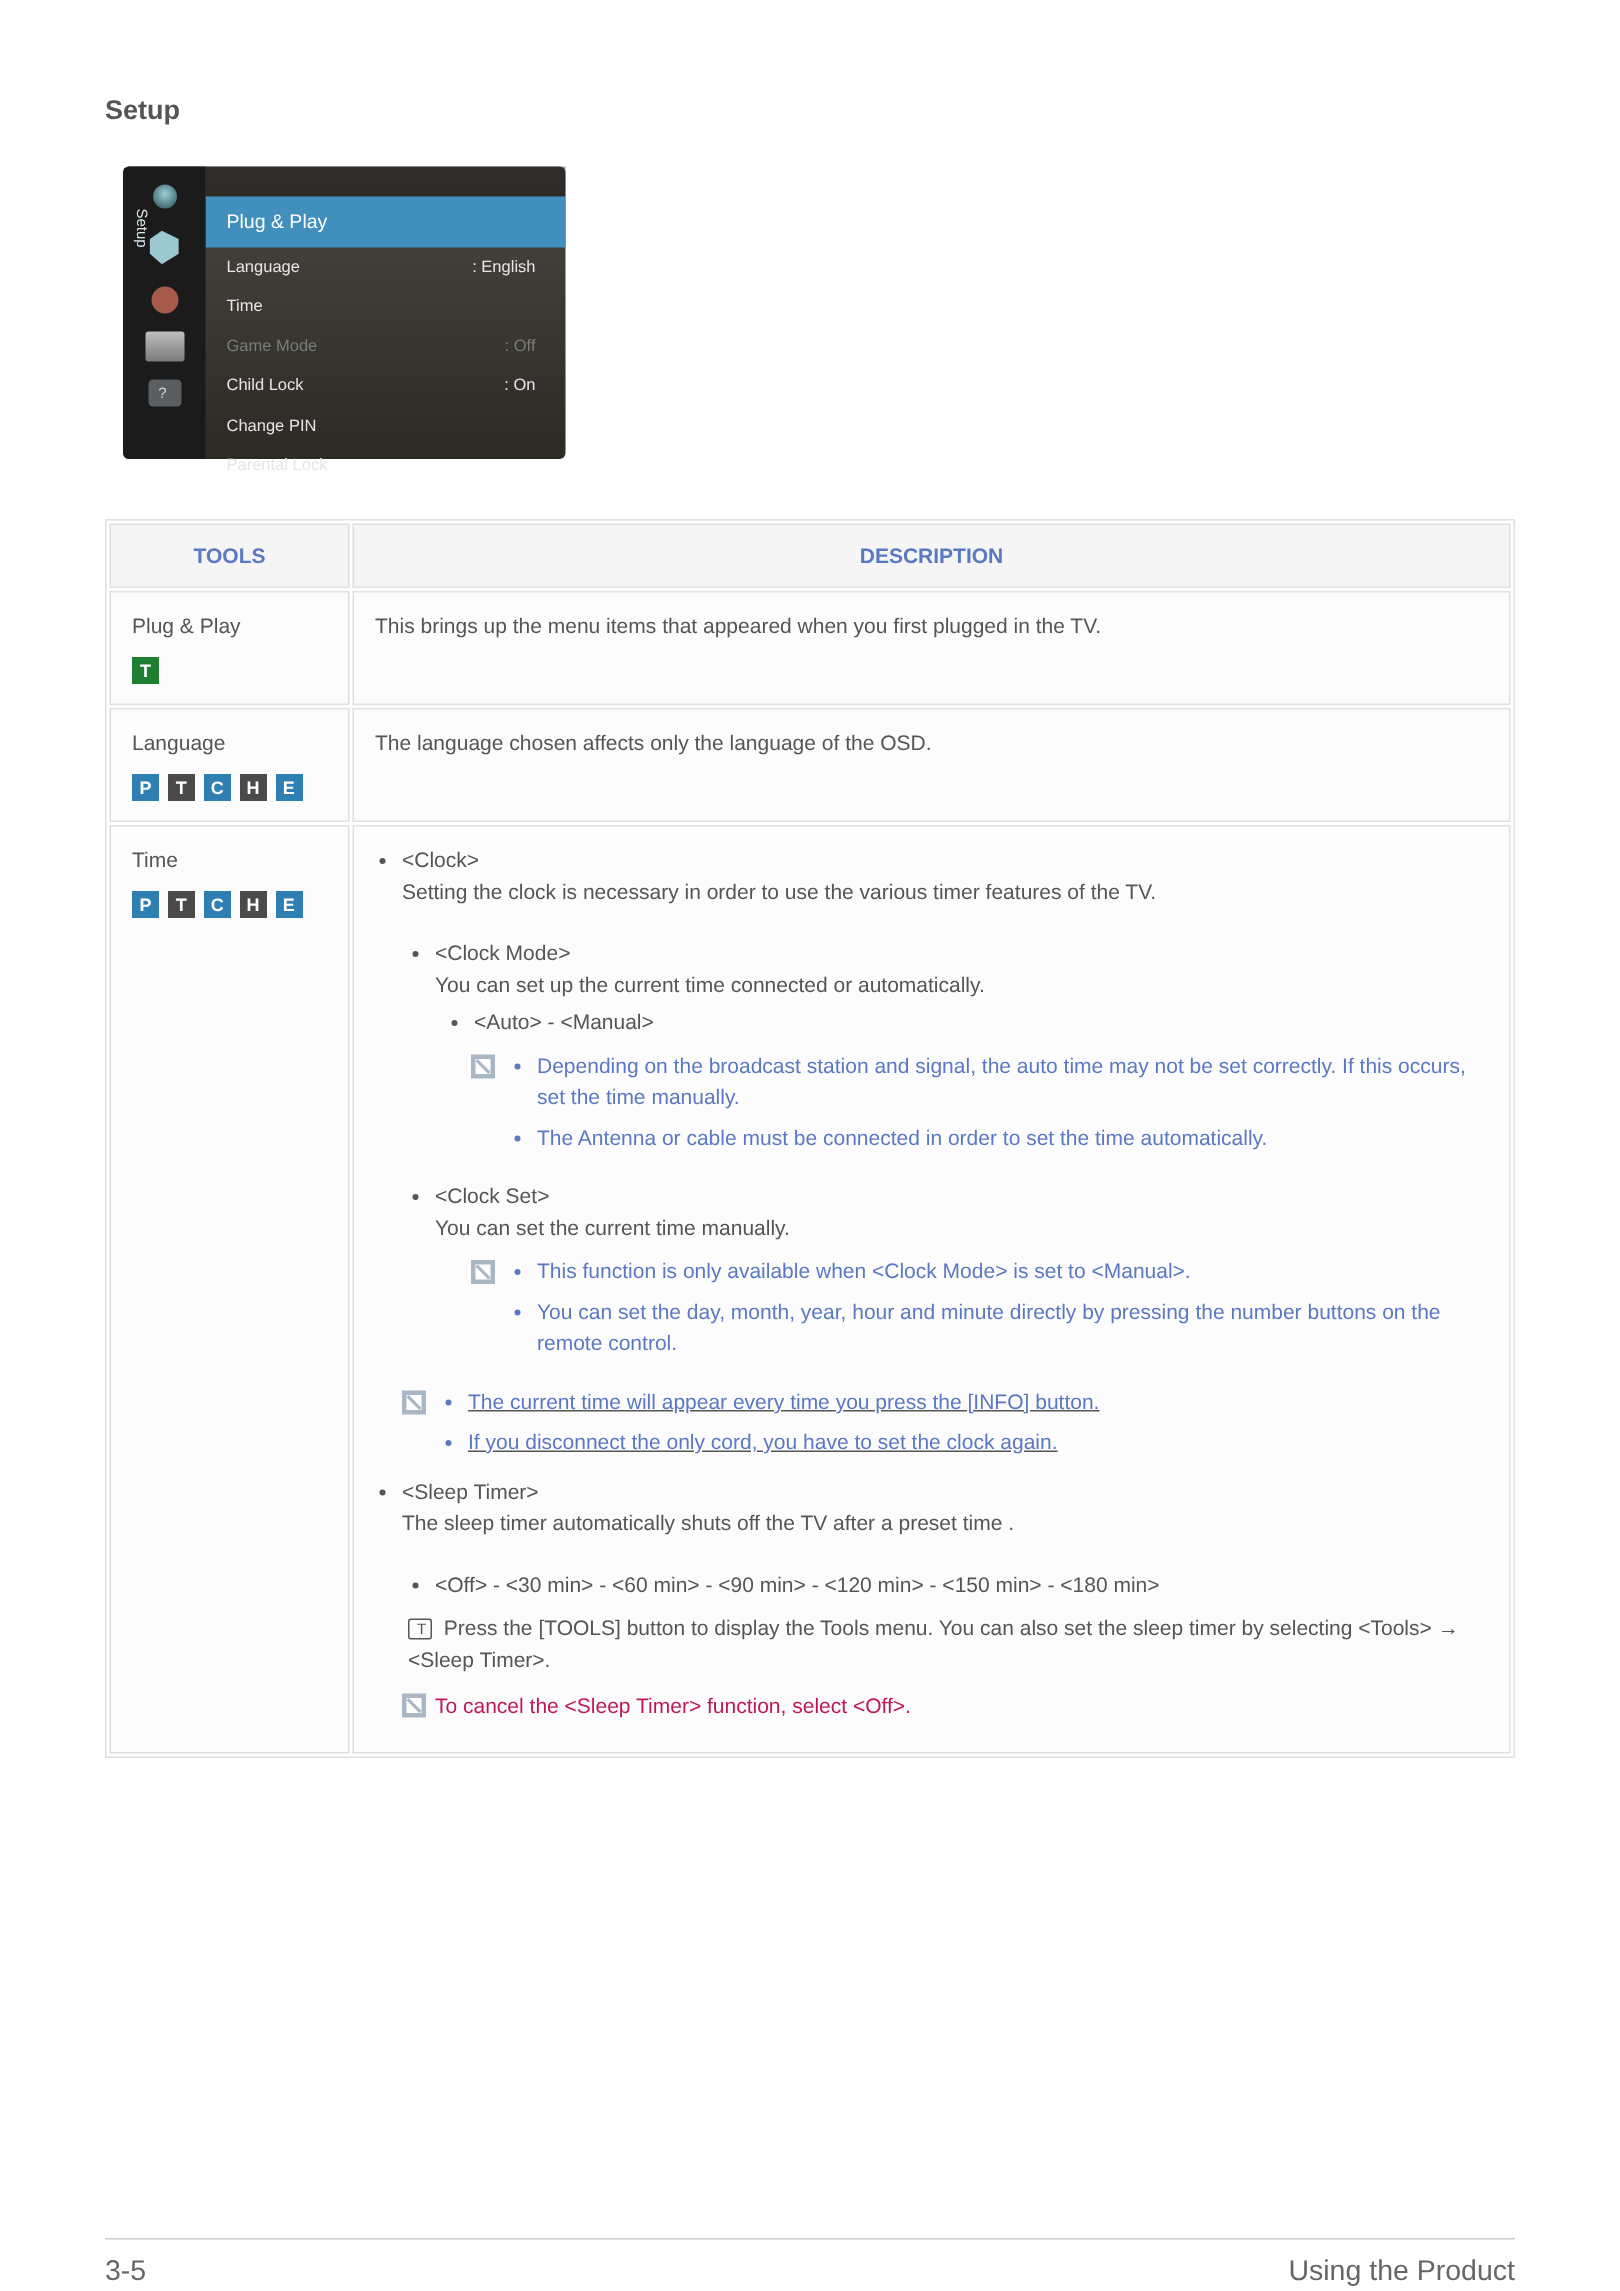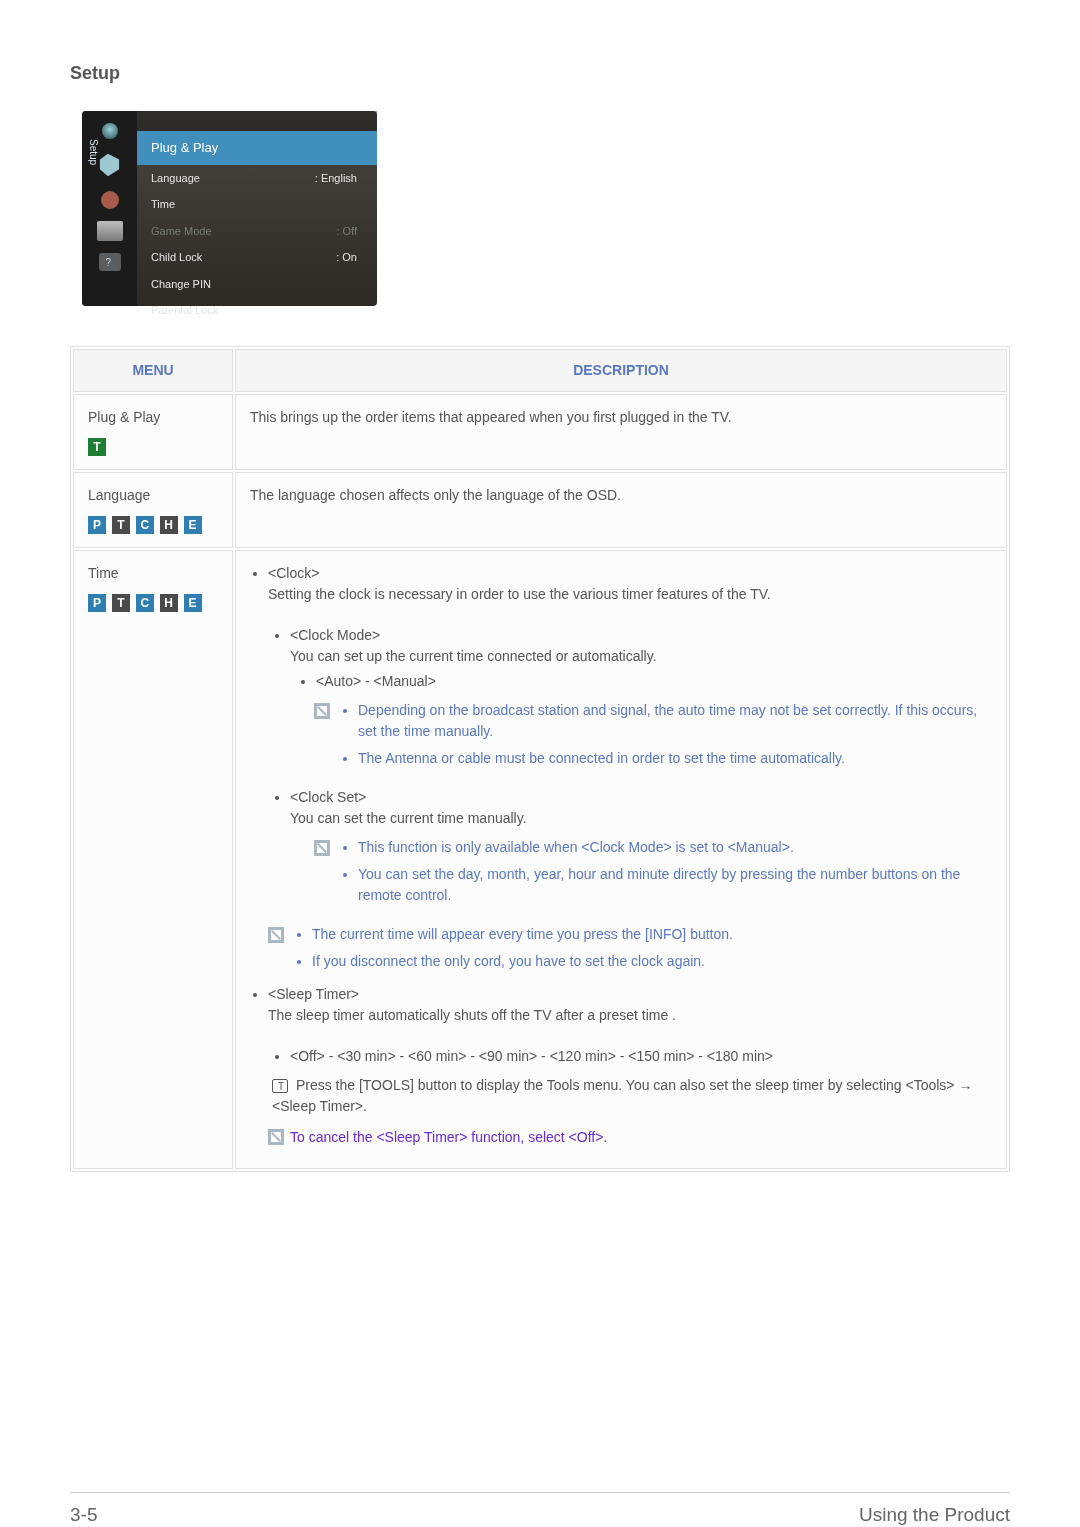--- a/index.html
+++ b/index.html
@@ -147,21 +147,21 @@
       vertical-align: middle;
       margin-right:4px;
     }
     .tools-icon::after{
       content:'T';
       font-size:10px;
       position:absolute;
       left:5px; top:-1px;
       color:#555;
     }
-    .note-text { color:#6d28d9; }
+    .note-text { color:#be185d; }
     .note-list { list-style: disc; padding-left: 22px; }
     .note-list li { color:#5a79c2; margin-bottom: 6px; }
     .note-wrap { display:flex; align-items:flex-start; }
     .note-wrap .note-icon { flex-shrink:0; margin-top:3px; }
     .note-wrap ul { flex:1; }
     .single-note { display:flex; align-items:flex-start; margin: 10px 0 8px 0;}
     .single-note .note-icon{ flex-shrink:0; margin-top:2px;}
     .single-note .note-text{ flex:1; }
     .footer {
       border-top: 1px solid #ccc;
@@ -216,34 +216,34 @@
     <div class="setup-row">
         <span>Parental Lock</span>
         <span></span>
       </div>
   </div>
 </div>
 
 <table class="desc">
   <thead>
     <tr>
-      <th>MENU</th>
+      <th>TOOLS</th>
       <th>DESCRIPTION</th>
     </tr>
   </thead>
   <tbody>
 
     <tr>
       <td class="menu-col">
         <span>Plug &amp; Play</span>
         <div class="badges">
           <span class="badge btg">T</span>
         </div>
       </td>
-      <td>This brings up the order items that appeared when you first plugged in the TV.</td>
+      <td>This brings up the menu items that appeared when you first plugged in the TV.</td>
     </tr>
 
     <tr>
       <td class="menu-col">
         <span>Language</span>
         <div class="badges">
           <span class="badge bp">P</span>
           <span class="badge bt">T</span>
           <span class="badge bc">C</span>
           <span class="badge bh">H</span>
@@ -289,21 +289,21 @@
                 <span>You can set the current time manually.</span>
                 <div class="note-block note-wrap">
                   <span class="note-icon"></span>
                   <ul class="note-list">
                     <li>This function is only available when &lt;Clock Mode&gt; is set to &lt;Manual&gt;.</li>
                     <li>You can set the day, month, year, hour and minute directly by pressing the number buttons on the remote control.</li>
                   </ul>
                 </div>
               </li>
             </ul>
-            <div class="note-wrap" style="margin-top:6px;">
+            <div class="note-wrap" style="margin-top:6px;text-decoration:underline;">
               <span class="note-icon"></span>
               <ul class="note-list">
                 <li>The current time will appear every time you press the [INFO] button.</li>
                 <li>If you disconnect the only cord, you have to set the clock again.</li>
               </ul>
             </div>
           </li>
           <li style="margin-top:6px;">
             <span>&lt;Sleep Timer&gt;</span><br>
             <span>The sleep timer automatically shuts off the TV after a preset time .</span>

